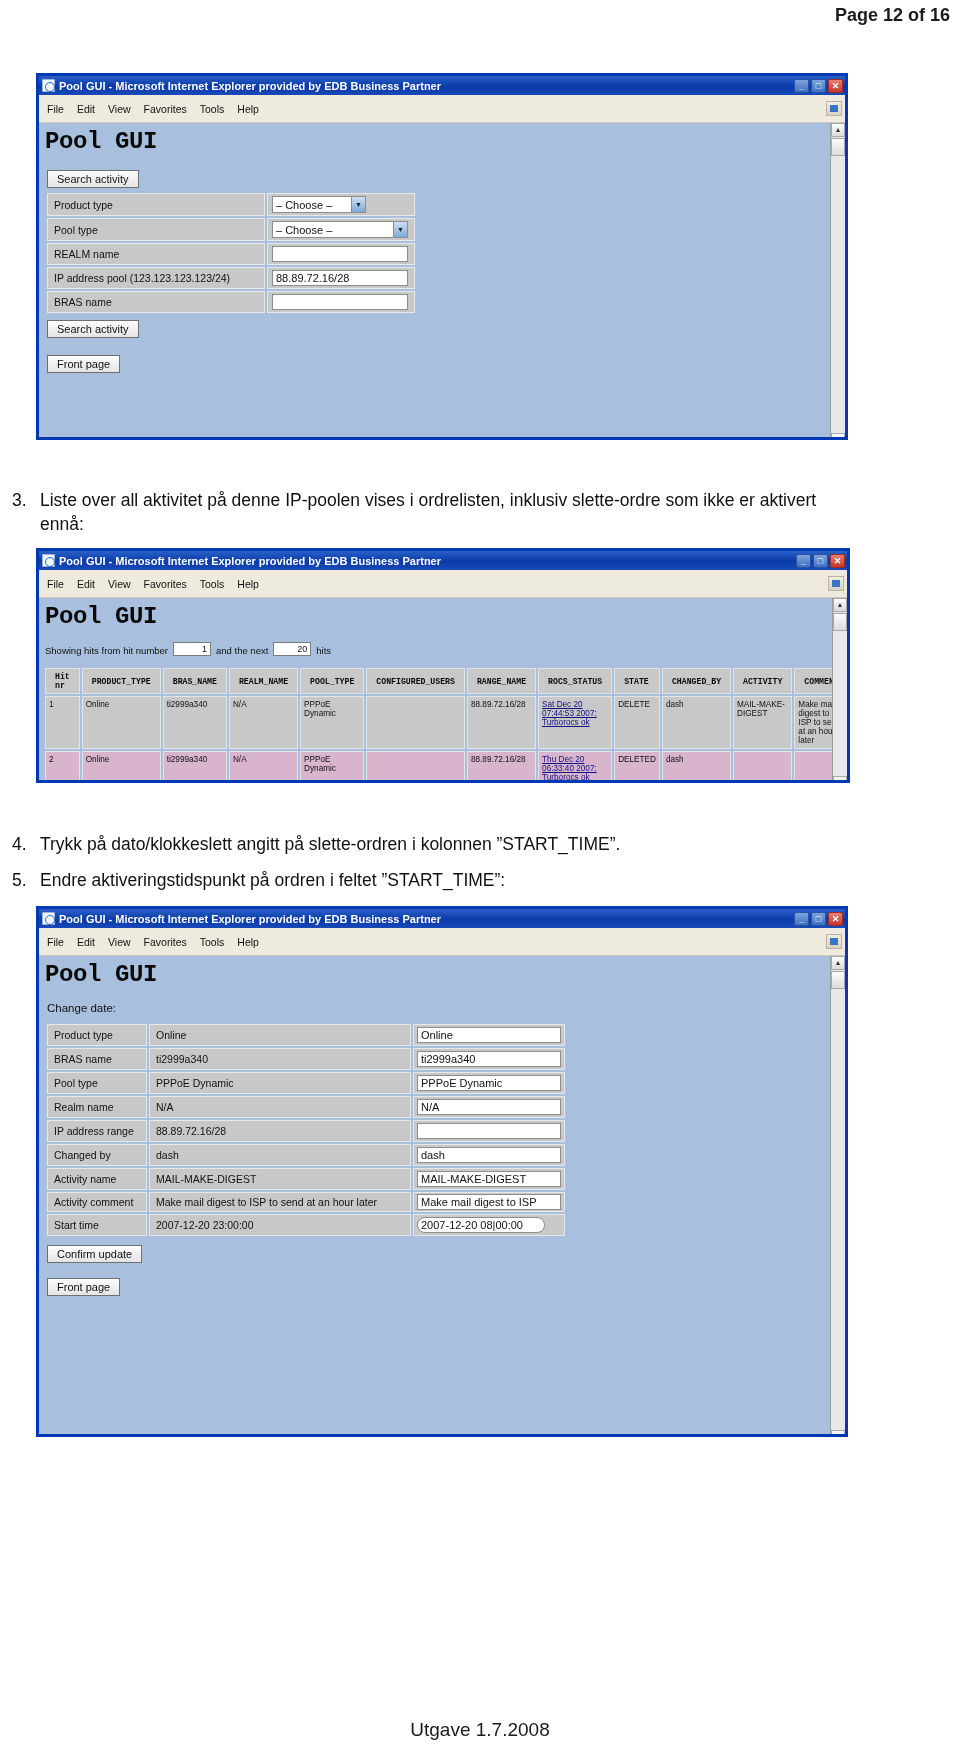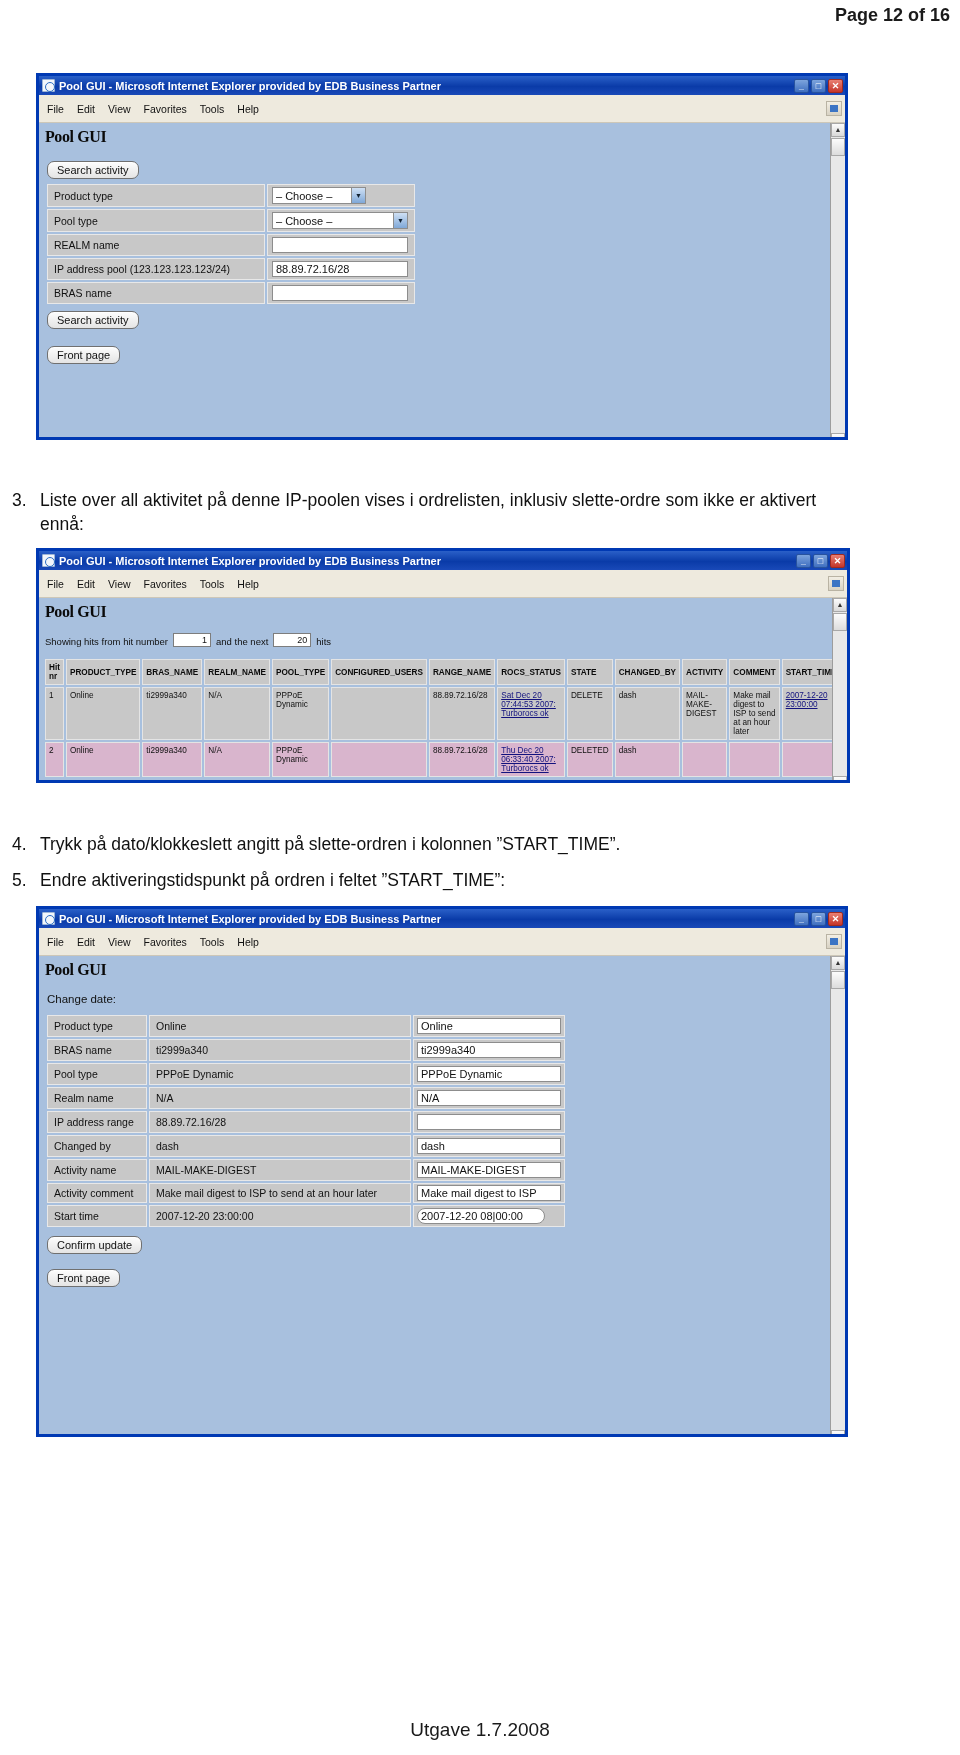--- a/index.html
+++ b/index.html
@@ -77,23 +77,23 @@
     position:relative;
   }
   .ie-menu-right:after{
     content:""; position:absolute; inset:3px;
     background:#3b74c4;
   }
 
   .ie-body { position:relative; background:#a8c0de; }
 
   .ie-brand {
-    font-size:16px; font-weight:bold; color:#0a0a0a; letter-spacing:-0.4px;
+    font-size:24px; font-weight:bold; color:#0a0a0a; letter-spacing:-0.4px;
     padding:5px 0 2px 6px;
-    font-family:Liberation Serif, serif;
+    font-family:Liberation Mono, monospace;
   }
 
   
   .vscroll {
     position:absolute; top:0; right:0; width:15px; height:100%;
     background:#e8e8e8; border-left:1px solid #9d9d9d;
   }
   .vscroll .arr {
     position:absolute; left:0; width:14px; height:14px;
     background:linear-gradient(#fcfcfc,#d9d9d9); border:1px solid #a8a8a8;
@@ -102,21 +102,21 @@
   .vscroll .arr.up { top:0; } .vscroll .arr.dn { bottom:0; }
   .vscroll .thumb {
     position:absolute; left:0; top:15px; width:14px; height:18px;
     background:linear-gradient(#fcfcfc,#dcdcdc); border:1px solid #a8a8a8;
   }
 
   
   .btn3d {
     display:inline-block;
     background:linear-gradient(#fdfdfd,#e4e4e4);
-    border:1px solid #707070; border-radius:7px;
+    border:1px solid #707070; border-radius:0;
     padding:2px 9px; font-size:11px; color:#111;
     font-family:"Liberation Sans", sans-serif;
     box-shadow:0 1px 0 #fff inset;
   }
   table.ftab { border-collapse:separate; border-spacing:2px; }
   table.ftab td {
     background:#c8c8c8; border:1px solid #e8e8e8;
     font-size:10.5px; color:#111; padding:3px 6px; vertical-align:middle;
   }
   .inp {
@@ -135,23 +135,23 @@
     width:14px; height:15px; background:linear-gradient(#cfe0f4,#7fa8d8);
     border-left:1px solid #8d8d8d; color:#123; font-size:7px;
     display:flex; align-items:center; justify-content:center;
   }
 
   
   table.grid { border-collapse:separate; border-spacing:2px; }
   table.grid th {
     background:#c8c8c8; border:1px solid #e4e4e4;
     font-size:8.2px; font-weight:bold; color:#0a0a0a;
-    padding:3px 3px; text-align:left; vertical-align:middle;
+    padding:3px 9px; text-align:left; vertical-align:middle;
     white-space:nowrap;
-    font-family:Liberation Sans, sans-serif;
+    font-family:Liberation Mono, monospace;
   }
   table.grid td {
     background:#c8c8c8; border:1px solid #e4e4e4;
     font-size:8.2px; color:#111; padding:3px 3px; vertical-align:top;
     font-family:"Liberation Sans", sans-serif;
   }
   table.grid tr.r2 td { background:#d9b5cd; }
   table.grid td a, table.grid td .lnk {
     color:#12127e; text-decoration:underline;
   }

